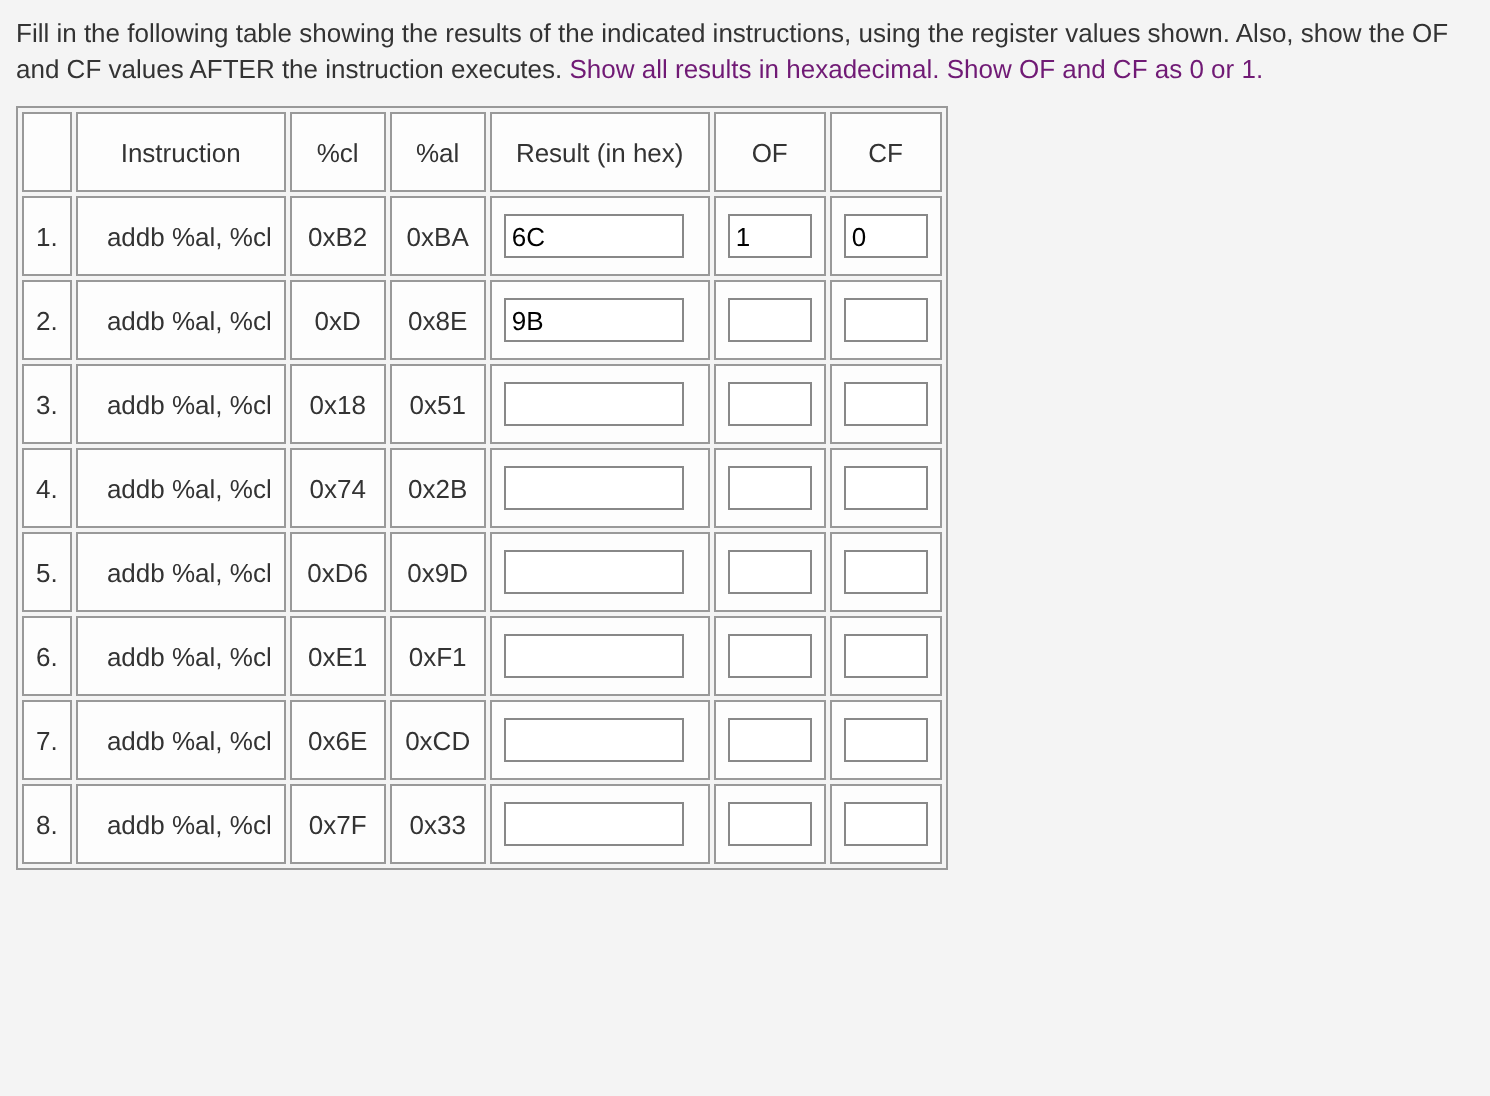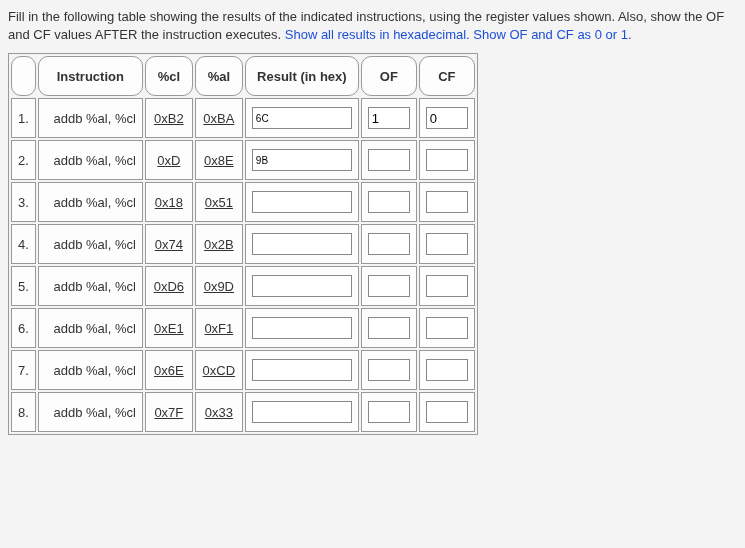--- a/index.html
+++ b/index.html
@@ -10,67 +10,65 @@
       background: #f4f4f4;
       color: #333;
       width: 745px;
       box-sizing: border-box;
     }
     .instructions {
       margin-bottom: 10px;
       line-height: 1.35;
     }
     .highlight {
-      color: #1d4ed8;
+      color: #701a75;
     }
     table {
       border-collapse: separate;
       border-spacing: 2px;
       border: 1px solid #999;
     }
     th, td {
       border: 1px solid #999;
       padding: 4px 6px;
       background: #fdfdfd;
       vertical-align: middle;
       text-align: left;
       font-weight: normal;
       height: 40px;
       box-sizing: border-box;
     }
     th {
       text-align: center;
-      font-weight: bold;
-      border-radius: 10px;
+      font-weight: normal;
     }
     td.num {
       text-align: left;
       width: 22px;
     }
     td.instr {
       width: 105px;
       text-align: right;
     }
     td.cl, td.al {
       width: 48px;
       text-align: center;
-      text-decoration: underline;
     }
     td.result {
       width: 110px;
     }
     td.of, td.cf {
       width: 56px;
     }
     input.result-input {
-      width: 100px;
+      width: 90px;
       height: 22px;
       border: 1px solid #888;
       font-family: Arial, sans-serif;
-      font-size: 10px;
+      font-size: 13px;
       padding: 1px 3px;
       box-sizing: border-box;
     }
     input.flag-input {
       width: 42px;
       height: 22px;
       border: 1px solid #888;
       font-family: Arial, sans-serif;
       font-size: 13px;
       padding: 1px 3px;

